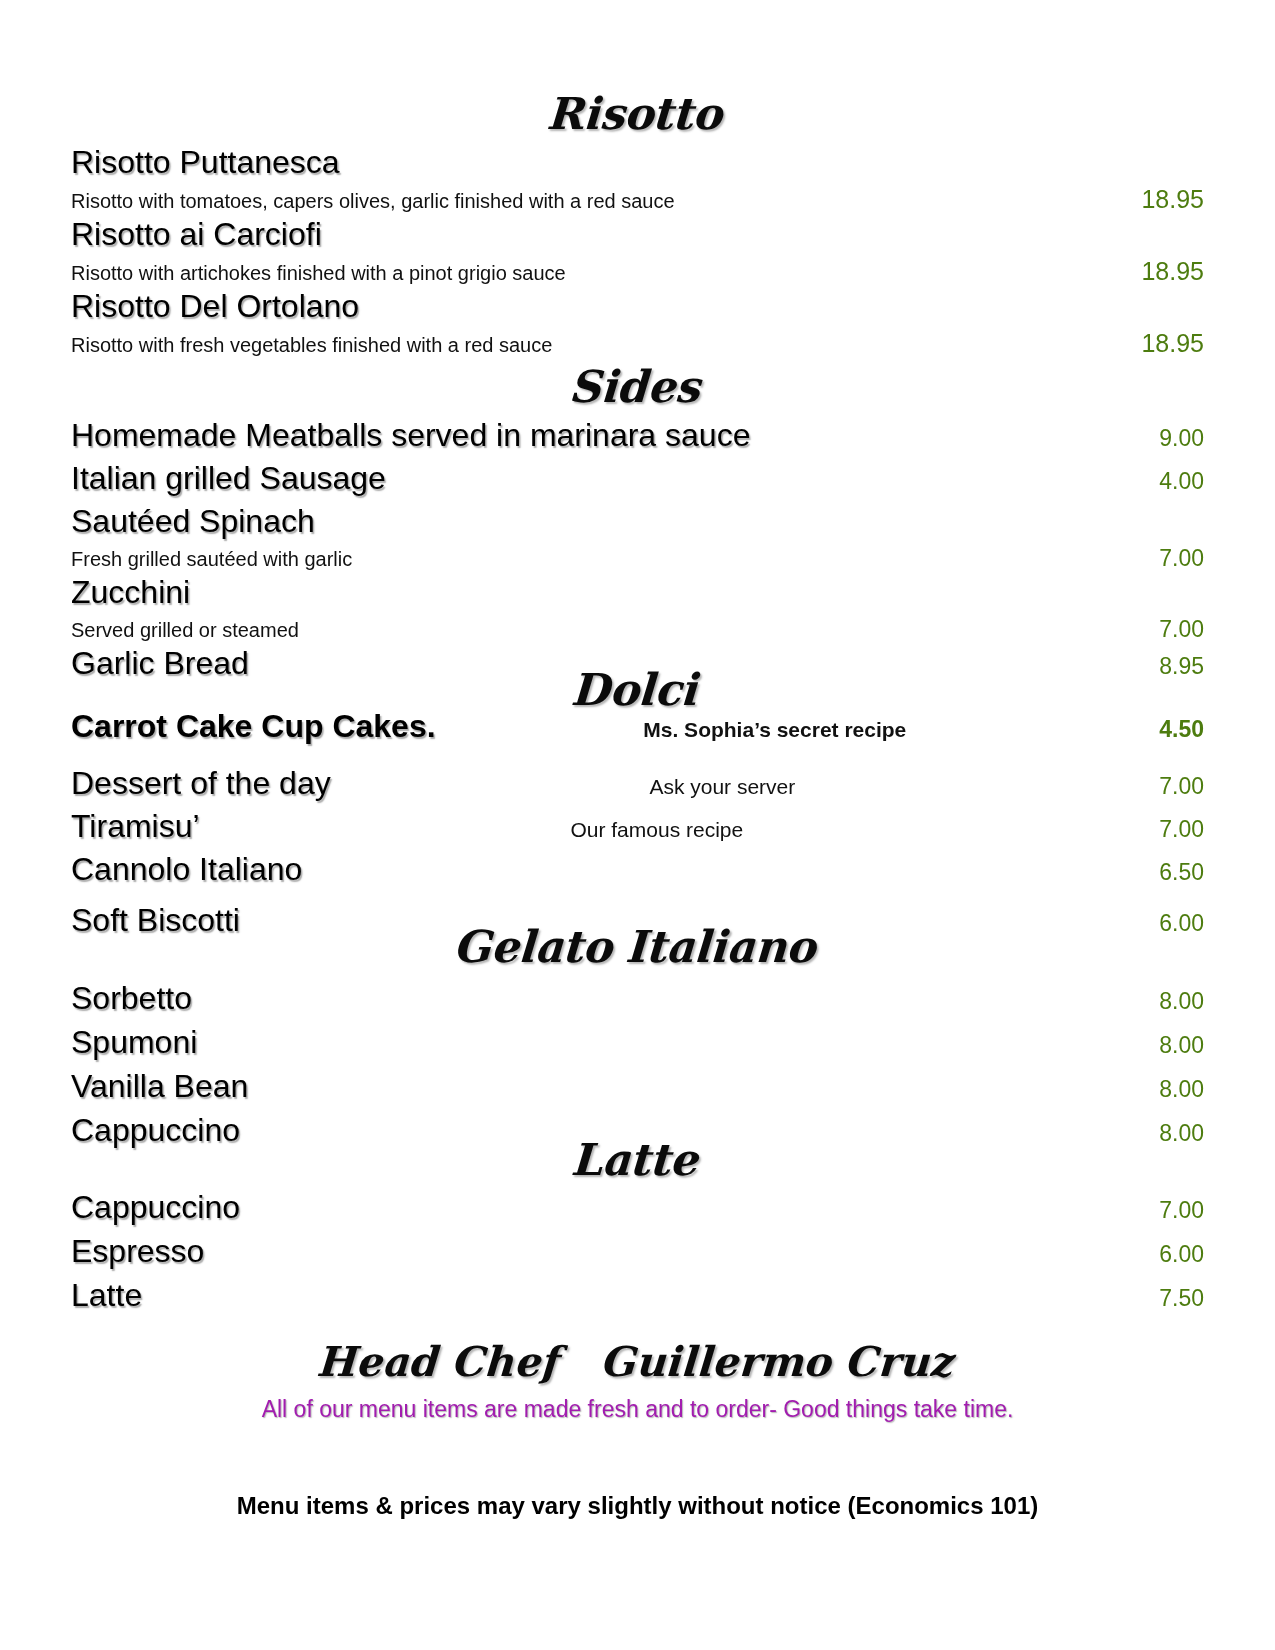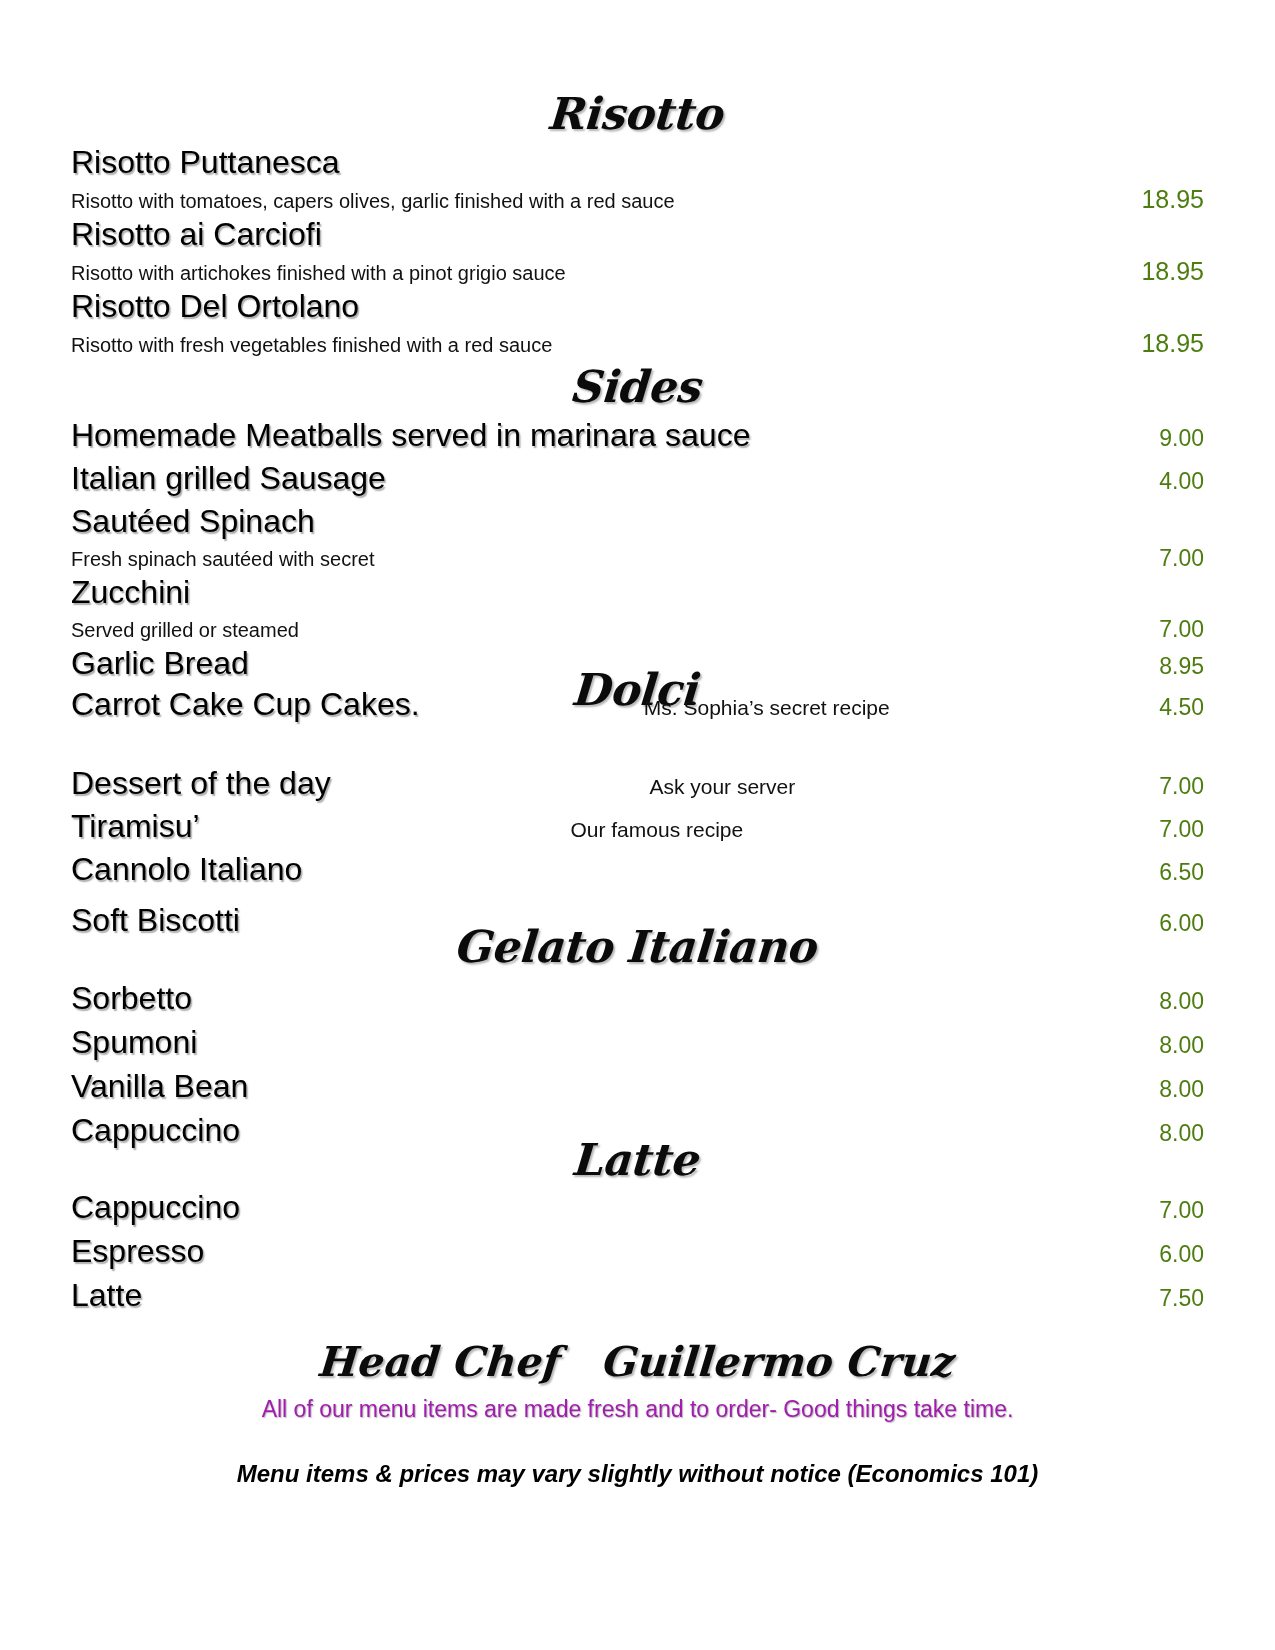--- a/index.html
+++ b/index.html
@@ -169,21 +169,21 @@
       <div class="spacer"></div>
       <div class="price">4.00</div>
     </div>
   </div>
 
   <div class="abs" style="top:502px;">
     <div class="row">
       <div class="name">Sautéed Spinach</div>
     </div>
     <div class="row" style="margin-top:4px;">
-      <div class="desc">Fresh spinach sautéed with secret</div>
+      <div class="desc">Fresh grilled sautéed with garlic</div>
       <div class="spacer"></div>
       <div class="price">7.00</div>
     </div>
   </div>
 
   <div class="abs" style="top:573px;">
     <div class="row">
       <div class="name">Zucchini</div>
     </div>
     <div class="row" style="margin-top:4px;">
@@ -198,21 +198,21 @@
       <div class="name">Garlic Bread</div>
       <div class="spacer"></div>
       <div class="price">8.95</div>
     </div>
   </div>
 
   <div class="abs" style="top:668px;">
     <div class="section-head">Dolci</div>
   </div>
 
-  <div class="abs" style="top:685px;">
+  <div class="abs" style="top:707px;font-weight:bold;">
     <div class="row">
       <div class="name">Carrot Cake Cup Cakes.</div>
       <div class="mid">Ms. Sophia’s secret recipe</div>
       <div class="price">4.50</div>
     </div>
   </div>
 
   <div class="abs" style="top:764px;">
     <div class="row">
       <div class="name">Dessert of the day</div>
@@ -310,17 +310,17 @@
   </div>
 
   <div class="abs" style="top:1340px;">
     <div class="chef">Head Chef   Guillermo Cruz</div>
   </div>
 
   <div class="abs" style="top:1396px;">
     <div class="tagline">All of our menu items are made fresh and to order- Good things take time.</div>
   </div>
 
-  <div class="abs" style="top:1460px;font-style:italic;">
+  <div class="abs" style="top:1492px;">
     <div class="disclaimer">Menu items &amp; prices may vary slightly without notice (Economics 101)</div>
   </div>
 
 </div>
 
 </body></html>

